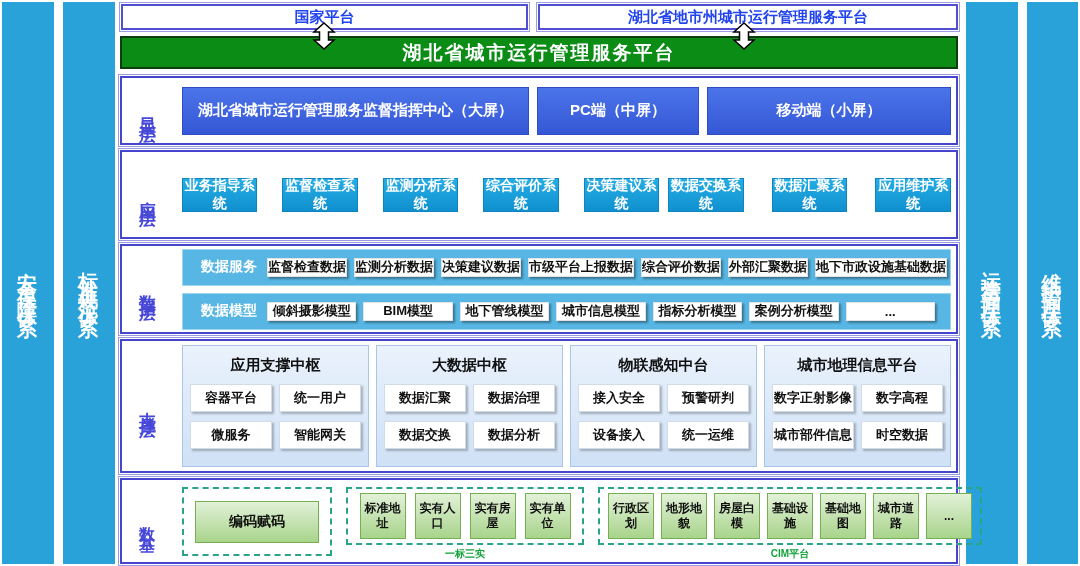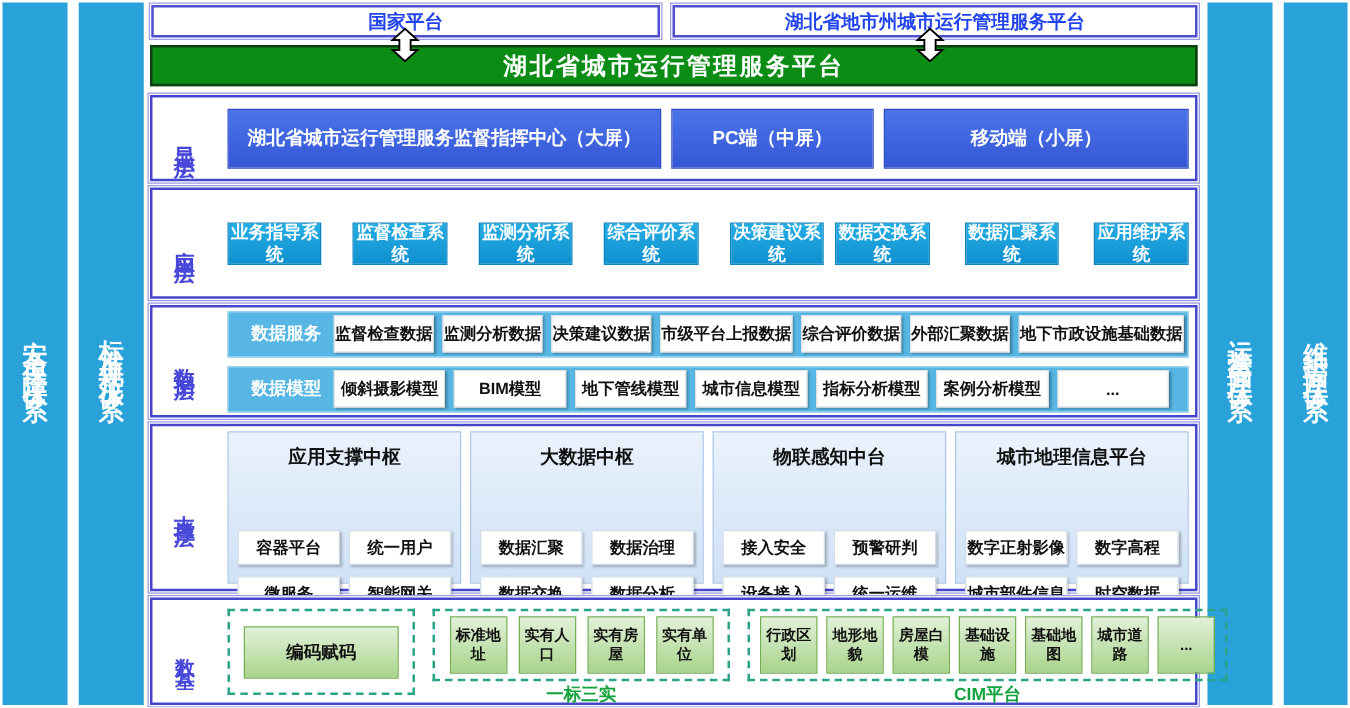--- a/index.html
+++ b/index.html
@@ -37,34 +37,34 @@
               color:#fff; font-weight:bold; font-size:15px; height:48px;
               display:flex; align-items:center; justify-content:center; text-align:center; }
   .cyan-box { background:linear-gradient(180deg,#25ade4,#1090cf); border:1px solid #0e84c0;
               color:#fff; font-weight:bold; font-size:14px; height:34px; flex:1;
               display:flex; align-items:center; justify-content:center; text-align:center; }
 
   .strip { height:37px; background:#57b6e3; border:1px solid #9ed6f0;
            display:flex; align-items:center; padding:0 15px; gap:7px; }
   .strip-label { flex:0 0 62px; color:#fff; font-weight:bold; font-size:14px; text-align:center; }
   .white-box { background:#fff; border:1px solid #e2e2e2; box-shadow:1.5px 1.5px 2px rgba(0,0,0,.35);
-               color:#111; font-weight:bold; font-size:13px; height:30px;
+               color:#111; font-weight:bold; font-size:13px; height:19px;
                display:flex; align-items:center; justify-content:center; text-align:center; white-space:nowrap; }
 
   .sgroup { flex:1; background:linear-gradient(180deg,#eaf2fc,#cfe1f6); border:1px solid #aac6e6;
-            padding:5px 7px; height:122px; display:flex; flex-direction:column;gap:40px; }
+            padding:5px 7px; height:122px; display:flex; flex-direction:column; }
   .sg-title { text-align:center; color:#111; font-weight:bold; font-size:15px; margin:5px 0 9px; }
   .sg-grid { display:grid; grid-template-columns:1fr 1fr; gap:9px 7px; }
   .sg-item { height:28px; border:1px solid #d0dce8; box-shadow:1.5px 1.5px 2px rgba(0,0,0,.25); }
 
   .base-row { gap:14px; align-items:stretch; top:7px; bottom:6px; position:absolute; left:60px; right:6px; display:flex; }
   .bgroup { display:flex; flex-direction:column; }
   .dashed { border:2px dashed #2aa389; display:flex; align-items:center; justify-content:center; gap:9px; padding:4px 8px; }
   .dashed.grow { flex:1; }
-  .b-label { height:17px; text-align:center; color:#13a33c; font-weight:bold; font-size:14px; margin-top:2px; }
+  .b-label { height:17px; text-align:center; color:#13a33c; font-weight:bold; font-size:10px; margin-top:2px; }
   .green-big { width:124px; height:42px; background:linear-gradient(180deg,#e2f1d8,#a8d48b); border:1px solid #76ae54;
                color:#111; font-weight:bold; font-size:14px; display:flex; align-items:center; justify-content:center; }
   .green-small { width:46px; height:46px; background:linear-gradient(180deg,#e2f1d8,#a8d48b); border:1px solid #76ae54;
                  color:#111; font-weight:bold; font-size:12px; line-height:1.25;
                  display:flex; align-items:center; justify-content:center; text-align:center; padding:2px; }
 </style>
 </head>
 <body>
 
 <div class="stage">

